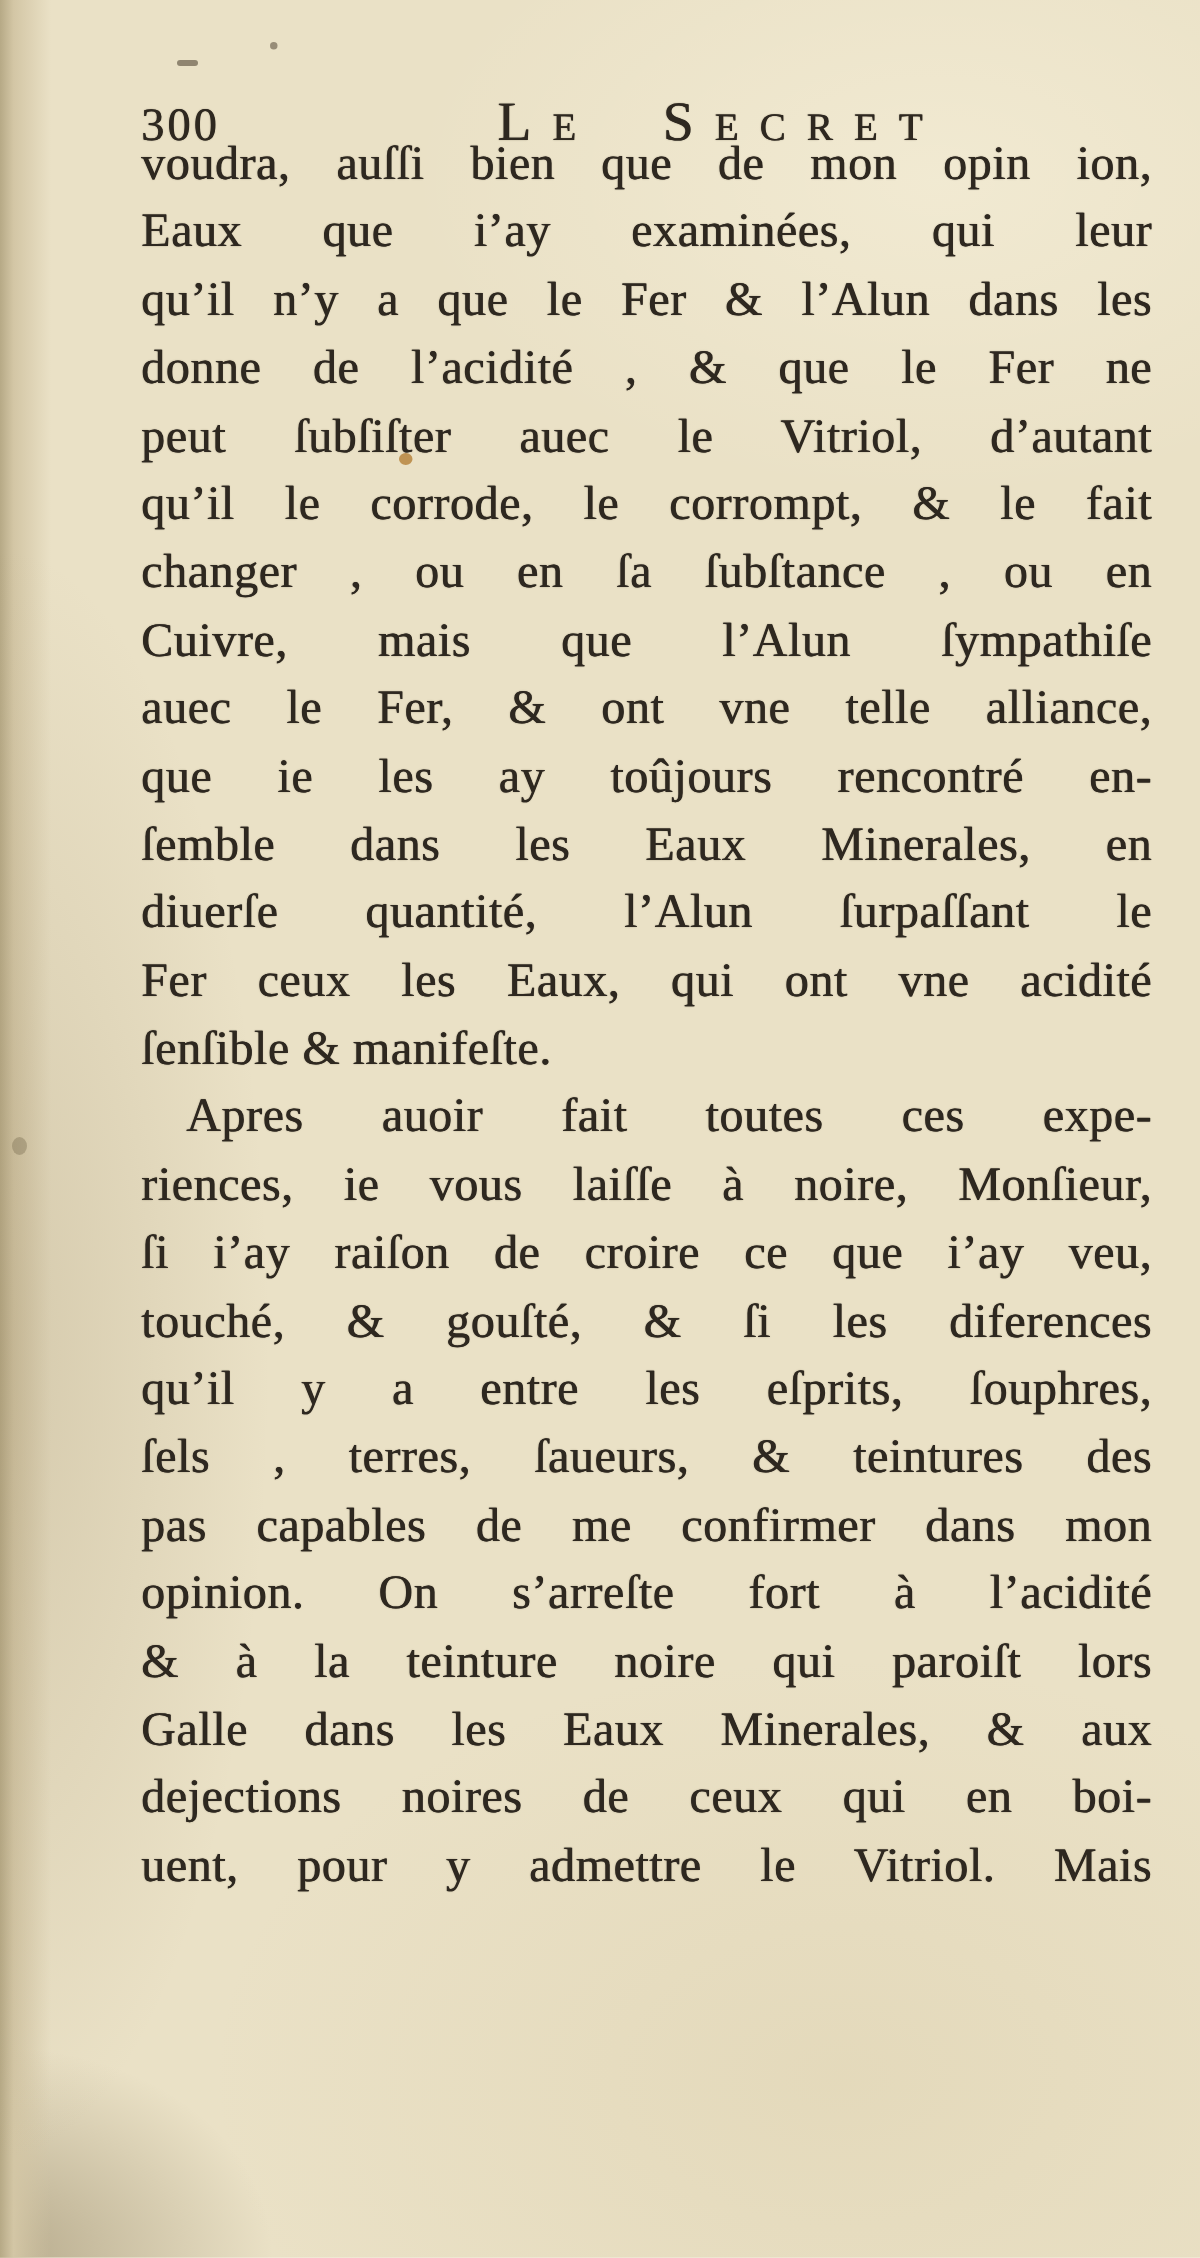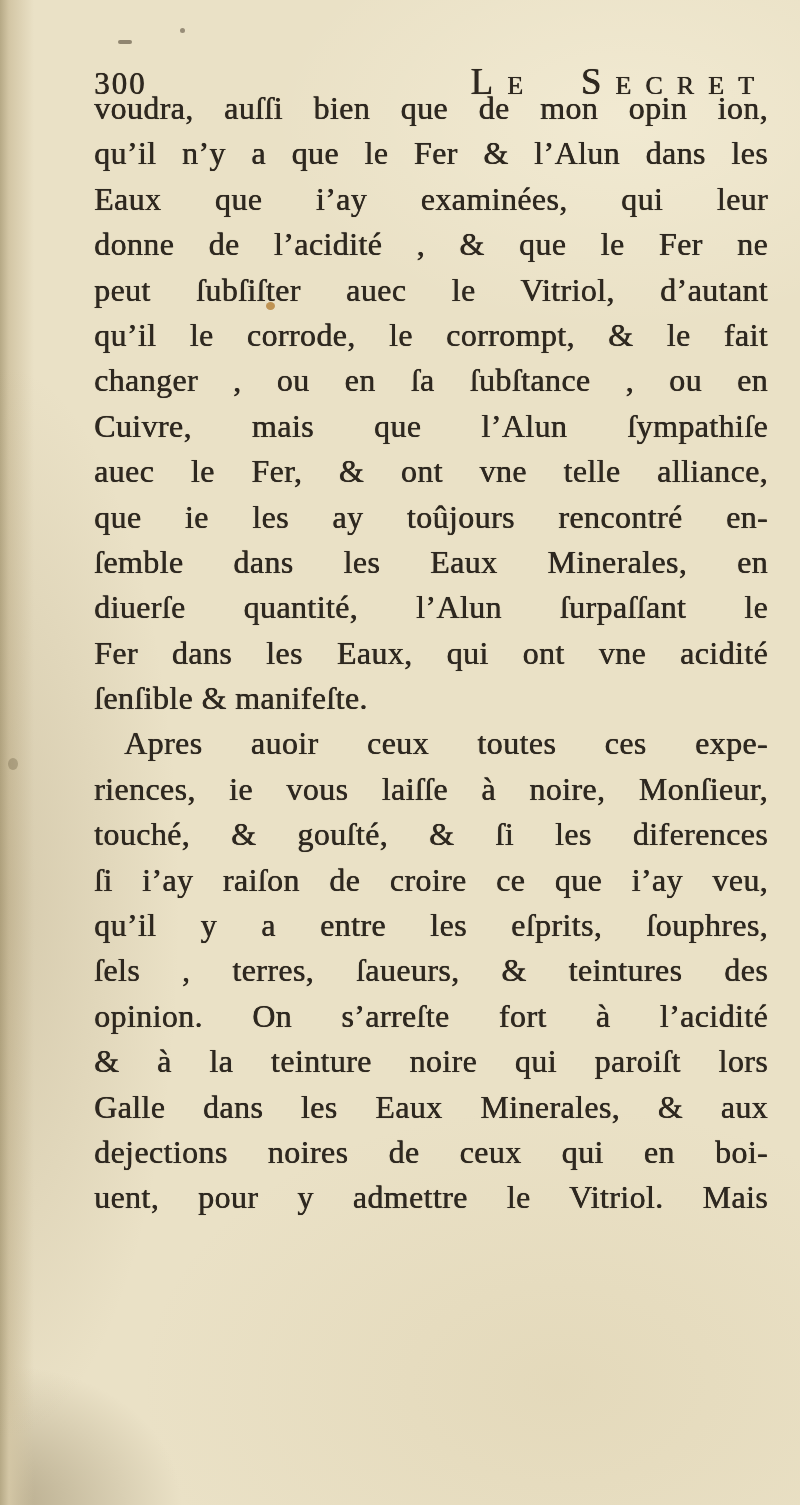--- a/index.html
+++ b/index.html
@@ -23,21 +23,21 @@
     text-shadow:0.4px 0 0 currentColor, 0 0 1px rgba(60,48,34,0.45);
   }
   .header{
     position:absolute;left:94px;top:60px;width:674px;height:50px;
     display:flex;align-items:baseline;
   }
   .pagenum{
     font-size:31px;letter-spacing:2px;flex:none;
   }
   .running-title{
-    flex:1;text-align:right;padding-left:46px;
+    flex:1;text-align:center;padding-left:46px;
     font-variant:small-caps;
     font-size:37px;
     letter-spacing:0.38em;
     word-spacing:0.55em;
   }
   .textblock{
     position:absolute;left:94px;top:86px;width:674px;
   }
   .line{
     height:45.4px;line-height:45.4px;
@@ -66,39 +66,40 @@
   <div class="speck s3"></div>
   <div class="speck s4"></div>
 
   <div class="header ink">
     <span class="pagenum">300</span>
     <span class="running-title">Le Secret</span>
   </div>
 
   <div class="textblock ink">
     <div class="line">voudra, auſſi bien que de mon opin ion,</div>
+    <div class="line">Eaux que i’ay examinées, qui leur</div>
     <div class="line">qu’il n’y a que le Fer &amp; l’Alun dans les</div>
-    <div class="line">Eaux que i’ay examinées, qui leur</div>
     <div class="line">donne de l’acidité , &amp; que le Fer ne</div>
     <div class="line">peut ſubſiſter auec le Vitriol, d’autant</div>
     <div class="line">qu’il le corrode, le corrompt, &amp; le fait</div>
     <div class="line">changer , ou en ſa ſubſtance , ou en</div>
     <div class="line">Cuivre, mais que l’Alun ſympathiſe</div>
     <div class="line">auec le Fer, &amp; ont vne telle alliance,</div>
     <div class="line">que ie les ay toûjours rencontré en-</div>
     <div class="line">ſemble dans les Eaux Minerales, en</div>
     <div class="line">diuerſe quantité, l’Alun ſurpaſſant le</div>
-    <div class="line">Fer dans les Eaux, qui ont vne acidité</div>
+    <div class="line">Fer ceux les Eaux, qui ont vne acidité</div>
     <div class="line end">ſenſible &amp; manifeſte.</div>
-    <div class="line in">Apres auoir ceux toutes ces expe-</div>
+    <div class="line in">Apres auoir fait toutes ces expe-</div>
     <div class="line">riences, ie vous laiſſe à noire, Monſieur,</div>
+    <div class="line">ſi i’ay raiſon de croire ce que i’ay veu,</div>
     <div class="line">touché, &amp; gouſté, &amp; ſi les diferences</div>
-    <div class="line">ſi i’ay raiſon de croire ce que i’ay veu,</div>
     <div class="line">qu’il y a entre les eſprits, ſouphres,</div>
     <div class="line">ſels , terres, ſaueurs, &amp; teintures des</div>
+    <div class="line">pas capables de me confirmer dans mon</div>
     <div class="line">opinion. On s’arreſte fort à l’acidité</div>
     <div class="line">&amp; à la teinture noire qui paroiſt lors</div>
     <div class="line">Galle dans les Eaux Minerales, &amp; aux</div>
     <div class="line">dejections noires de ceux qui en boi-</div>
     <div class="line">uent, pour y admettre le Vitriol. Mais</div>
   </div>
 
 </div>
 
 </body></html>

